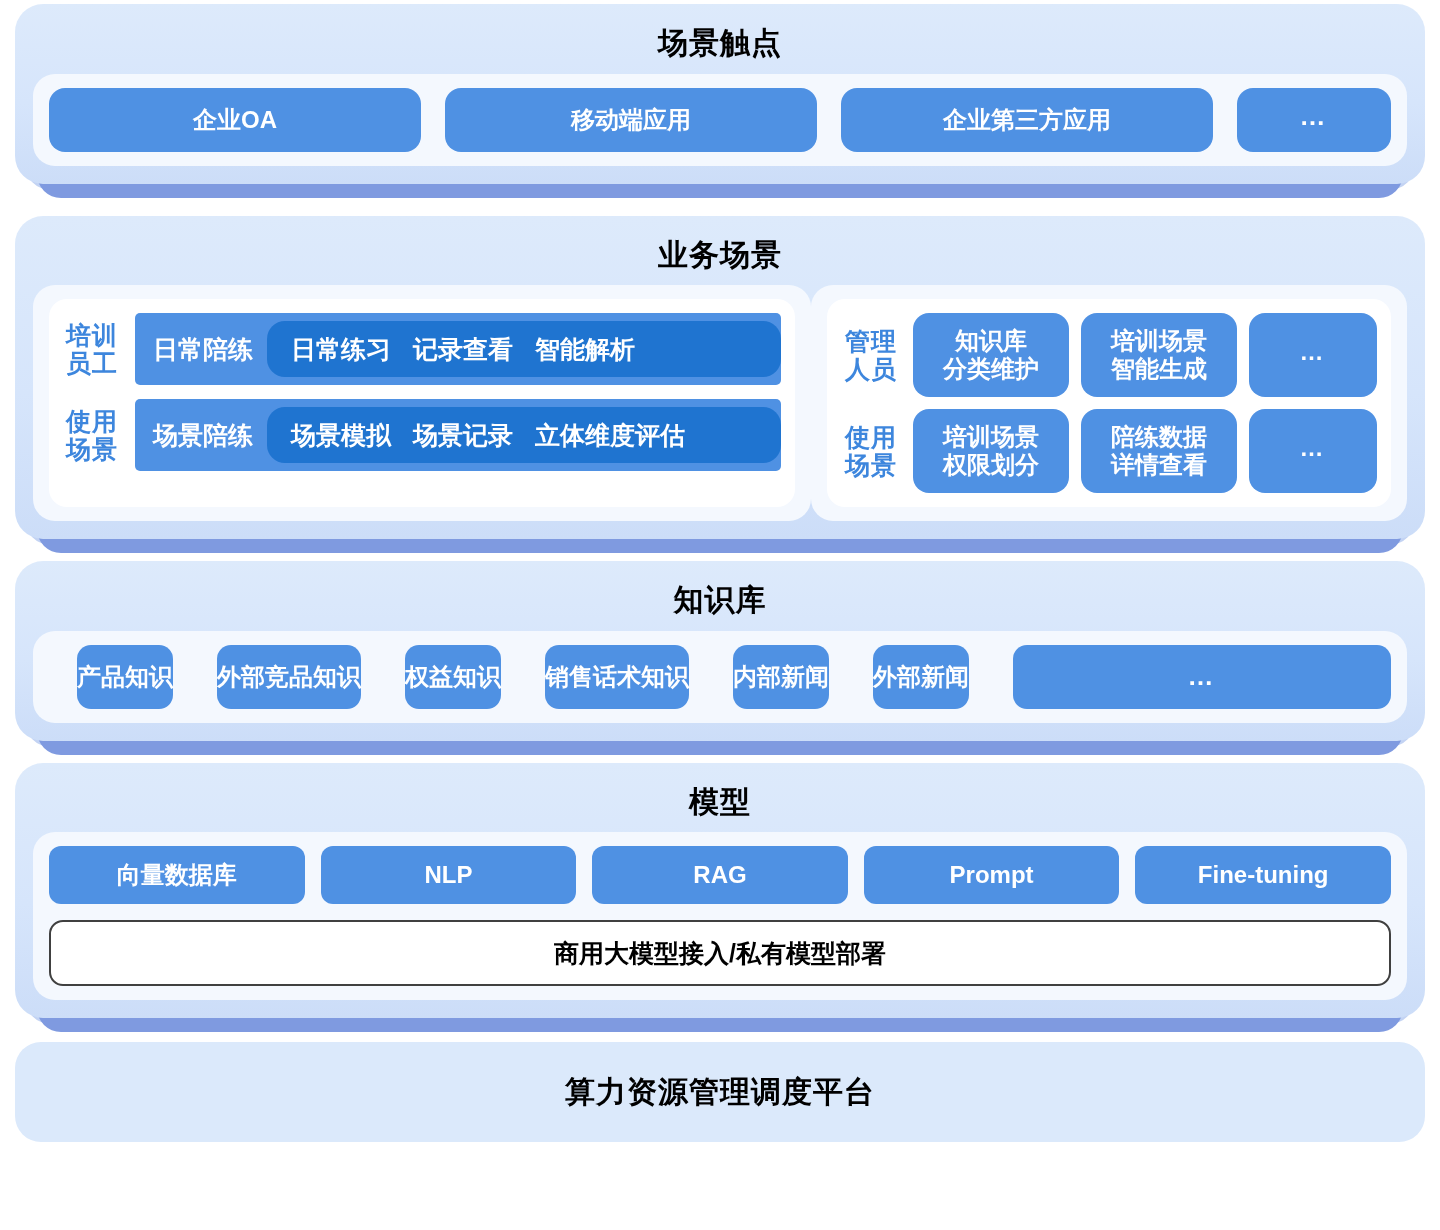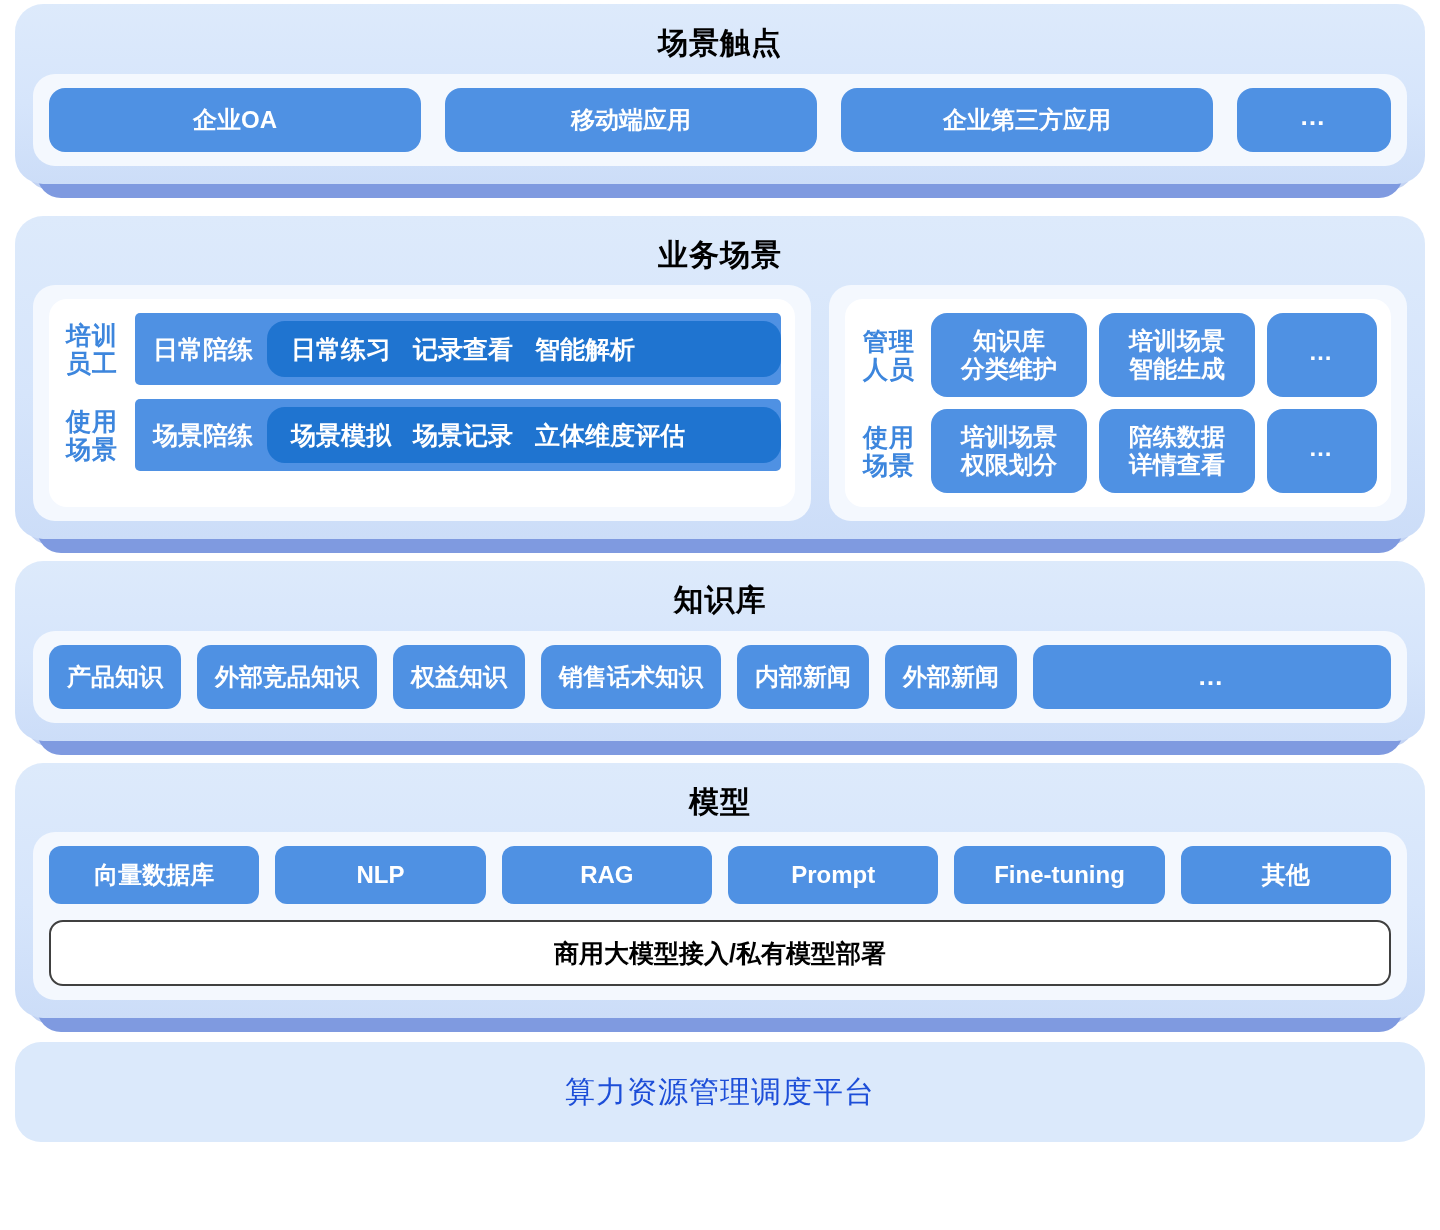--- a/index.html
+++ b/index.html
@@ -107,21 +107,21 @@
     border-radius: 16px;
   }
   .t-oa   { width: 372px; }
   .t-mob  { width: 372px; }
   .t-3rd  { width: 372px; }
   .t-more { flex: 1; }
 
   
   .biz-wrap {
     display: flex;
-    gap: 18px;
+    gap: 0;
     align-items: stretch;
   }
   .biz-left  { width: 778px; flex: none; }
   .biz-right { flex: 1; }
 
   .biz-inner {
     background: #ffffff;
     border-radius: 18px;
     padding: 14px 14px;
     box-sizing: border-box;
@@ -202,21 +202,22 @@
 
   
   .kb-row {
     display: flex;
     gap: 16px;
     align-items: stretch;
   }
   .kb-row .pill {
     height: 64px;
     border-radius: 14px;
-    padding: 0 18px;
+    padding: 0 0;
+    margin-left: 28px;
   }
   .kb-more { flex: 1; min-width: 70px; }
 
   
   .model-row {
     display: flex;
     gap: 16px;
     align-items: stretch;
     margin-bottom: 16px;
   }
@@ -243,22 +244,22 @@
   .bottom-card {
     background: #dbe9fb;
     border-radius: 26px;
     height: 100px;
     display: flex;
     align-items: center;
     justify-content: center;
   }
   .bottom-card .title {
     font-size: 30px;
-    font-weight: normal;
-    color: #1d4ed8;
+    font-weight: bold;
+    color: #000000;
     letter-spacing: 1px;
   }
 </style>
 </head>
 <body>
 
 <div class="diagram">
 
   <div class="layer" style="margin-top:4px;">
     <div class="layer-base2"></div>
@@ -385,21 +386,20 @@
     <div class="layer-base"></div>
     <div class="card">
       <div class="card-title">模型</div>
       <div class="panel">
         <div class="model-row">
           <div class="pill">向量数据库</div>
           <div class="pill">NLP</div>
           <div class="pill">RAG</div>
           <div class="pill">Prompt</div>
           <div class="pill">Fine-tuning</div>
-          <div class="pill">其他</div>
         </div>
         <div class="model-deploy">商用大模型接入/私有模型部署</div>
       </div>
     </div>
   </div>
 
   <div class="layer" style="margin-top:24px;">
     <div class="bottom-card">
       <div class="title">算力资源管理调度平台</div>
     </div>

